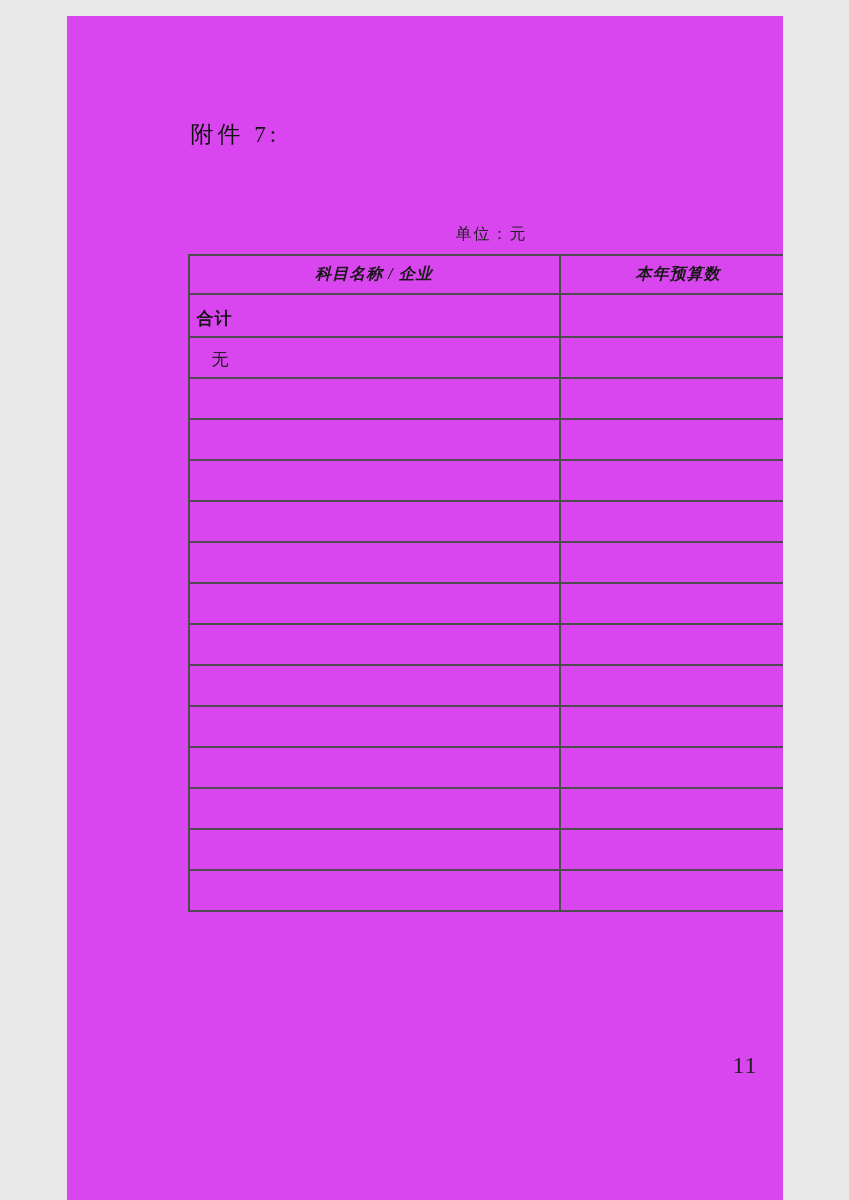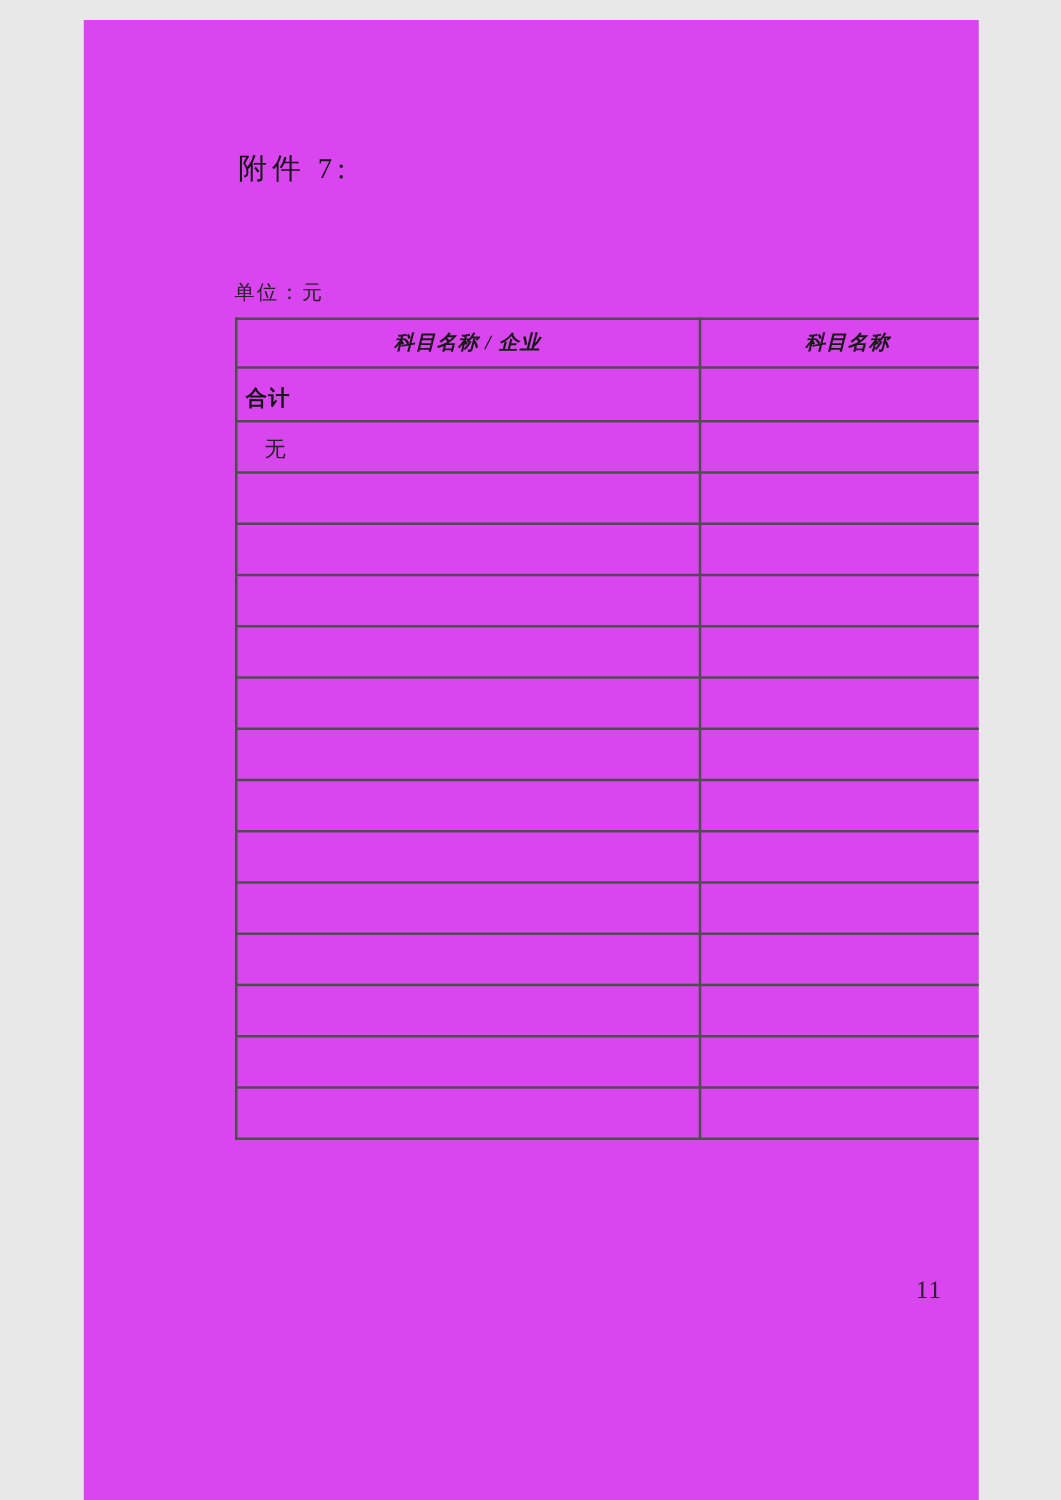--- a/index.html
+++ b/index.html
@@ -31,21 +31,21 @@
     font-size: 27px;
     font-weight: bold;
     letter-spacing: 3px;
     color: #0f0f0f;
   }
   .unit-note {
     position: absolute;
     top: 208px;
     left: 121px;
     width: 608px;
-    text-align: left;
+    text-align: center;
     font-size: 16px;
     letter-spacing: 2px;
     color: #222222;
   }
   table.budget-table {
     position: absolute;
     top: 238px;
     left: 121px;
     width: 608px;
     border-collapse: collapse;
@@ -81,22 +81,22 @@
   td.subject-cell.indent { padding-left: 22px; }
   td.value-cell {
     text-align: right;
     vertical-align: bottom;
     padding: 0 8px 6px 0;
     font-size: 17px;
   }
   .page-number {
     position: absolute;
     left: 666px;
-    top: 1005px;
-    font-size: 20px;
+    top: 1036px;
+    font-size: 24px;
     letter-spacing: 1px;
     color: #242424;
   }
 </style>
 </head>
 <body>
 
 <div class="page">
 
   <div class="attachment-label">附件 7:</div>
@@ -105,21 +105,21 @@
   <div class="unit-note">单位：元</div>
 
   <table class="budget-table">
     <colgroup>
       <col class="col-subject">
       <col class="col-value">
     </colgroup>
     <thead>
       <tr>
         <th>科目名称 / 企业</th>
-        <th>科目名称</th>
+        <th>本年预算数</th>
       </tr>
     </thead>
     <tbody>
         <tr>
     <td class="subject-cell bold">合计</td>
     <td class="value-cell"></td>
   </tr>
         <tr>
     <td class="subject-cell indent">无</td>
     <td class="value-cell"></td>

